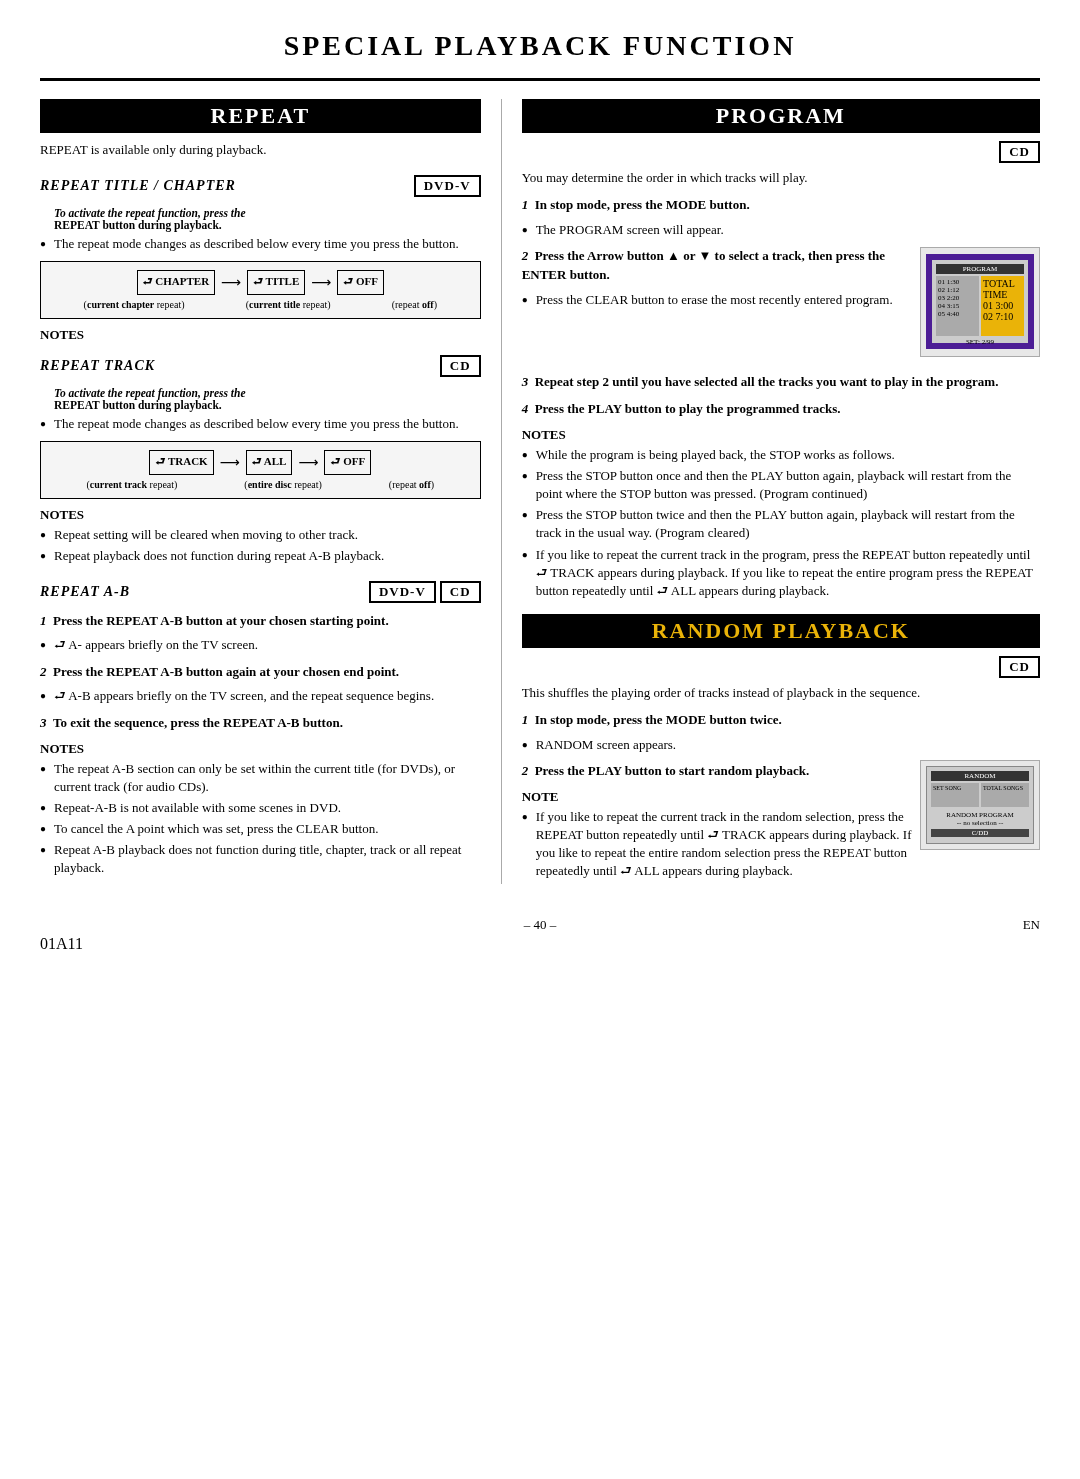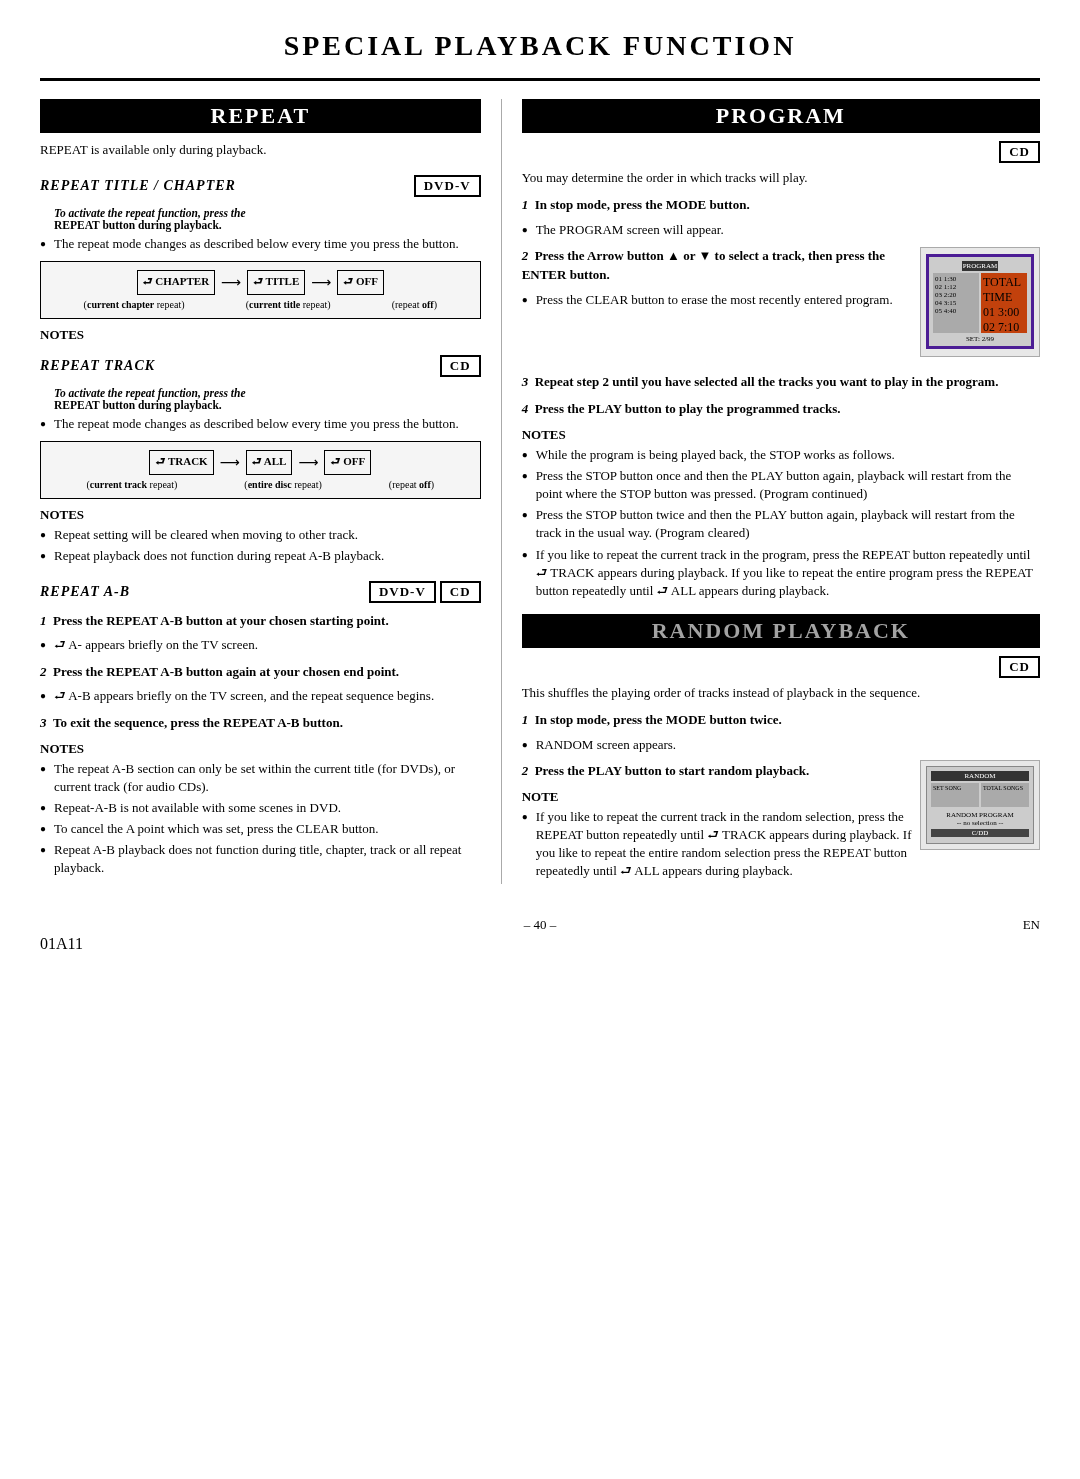--- a/index.html
+++ b/index.html
@@ -150,21 +150,21 @@
       display: flex;
       flex-direction: column;
       align-items: center;
       justify-content: center;
       font-size: 9px;
       color: #333;
     }
     .clearfix::after { content: ""; display: block; clear: both; }
     .random-section-title {
       background: #000;
-      color: #a3a3a3;
+      color: #eab308;
       text-align: center;
       font-size: 22px;
       font-weight: bold;
       letter-spacing: 2px;
       padding: 4px 10px;
       margin: 14px 0 8px 0;
     }
     .page-footer {
       display: flex;
       justify-content: center;
@@ -302,31 +302,31 @@
 
       <div class="step-entry">
         <p><span class="step-num">1</span>&nbsp;&nbsp;<span class="step-bold">In stop mode, press the MODE button.</span></p>
         <ul class="bullet-list">
           <li>The PROGRAM screen will appear.</li>
         </ul>
       </div>
 
       <div class="step-entry clearfix">
         <div class="inline-img">
-          <div style="background:#ccc; width:108px; height:95px; border:3px solid #4c1d95; display:flex; flex-direction:column; justify-content:flex-start; padding:4px; font-size:8px; color:#000;align-items:center;">
+          <div style="background:#ccc; width:108px; height:95px; border:6px solid #4c1d95; display:flex; flex-direction:column; justify-content:flex-start; padding:4px; font-size:8px; color:#000;">
             <div style="background:#333; color:#fff; font-size:7px; text-align:center; padding:1px;">PROGRAM</div>
             <div style="display:flex; gap:2px; margin-top:2px; font-size:7px;">
               <div style="flex:1; background:#aaa; height:60px; padding:2px;">
                 <div>01 1:30</div>
                   <div>02 1:12</div>
                   <div>03 2:20</div>
                   <div>04 3:15</div>
                   <div>05 4:40</div>
               </div>
-              <div style="flex:1; background:#c2410c; height:60px; padding:2px; font-size:12px;">
+              <div style="flex:1; background:#eab308; height:60px; padding:2px; font-size:10px;">
                 <div>TOTAL TIME</div>
                   <div>01 3:00</div>
                   <div>02 7:10</div>
               </div>
             </div>
             <div style="font-size:7px; margin-top:2px; text-align:center;">SET: 2/99</div>
           </div>
         </div>
         <p><span class="step-num">2</span>&nbsp;&nbsp;<span class="step-bold">Press the Arrow button ▲ or ▼ to select a track, then press the ENTER button.</span></p>
         <ul class="bullet-list">

